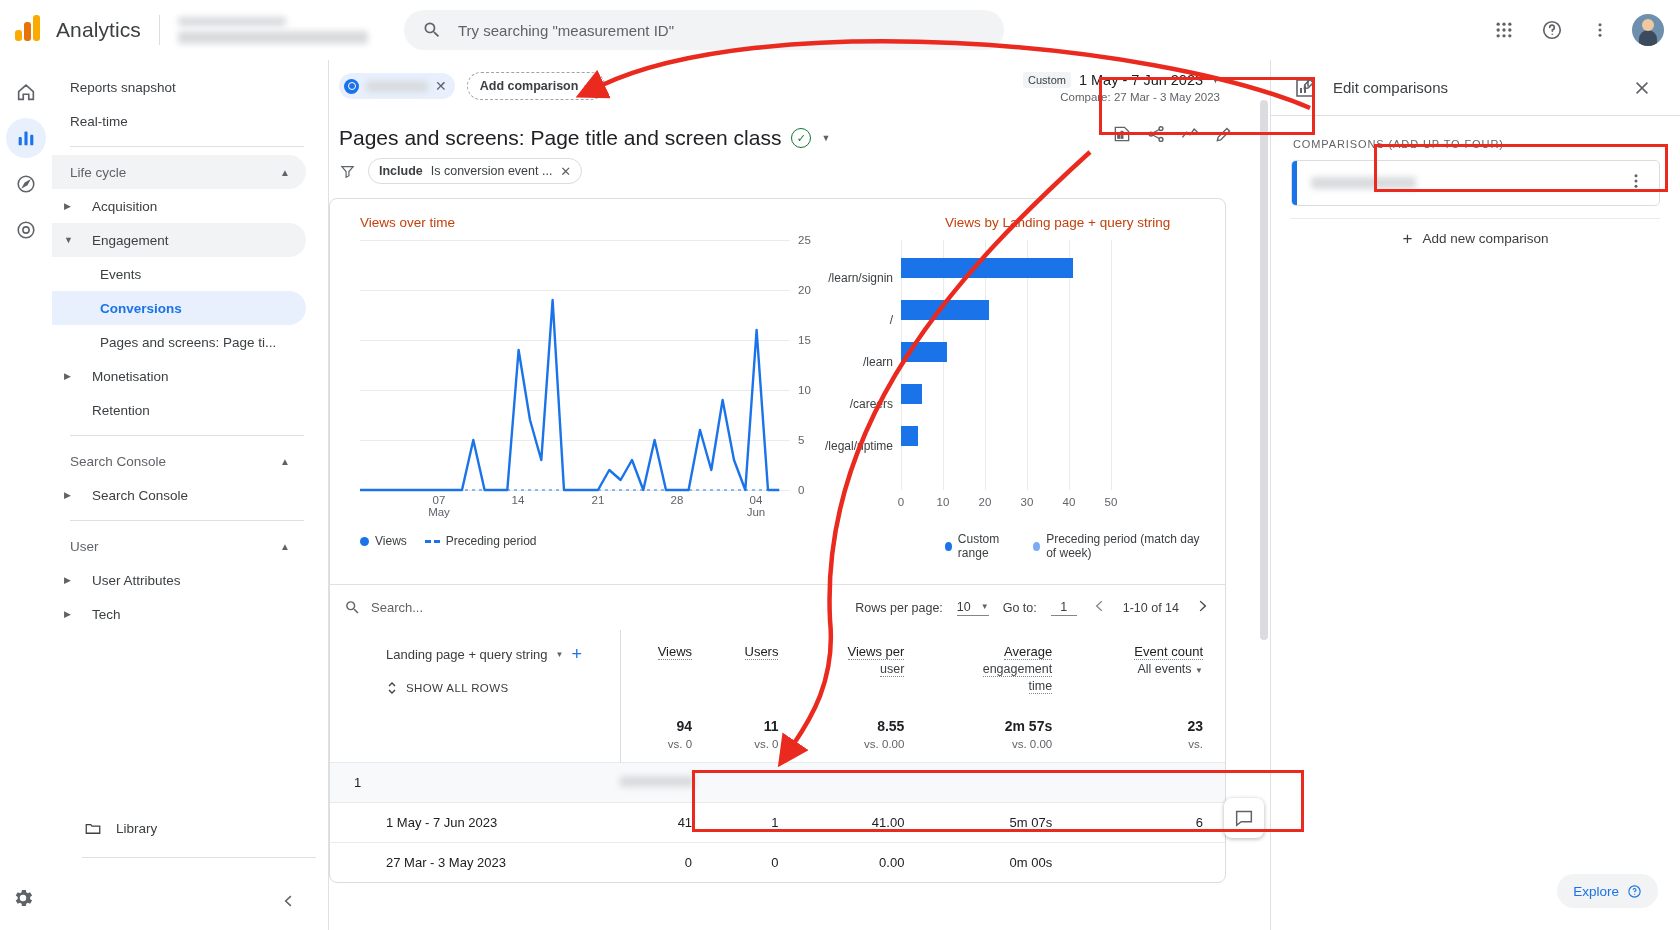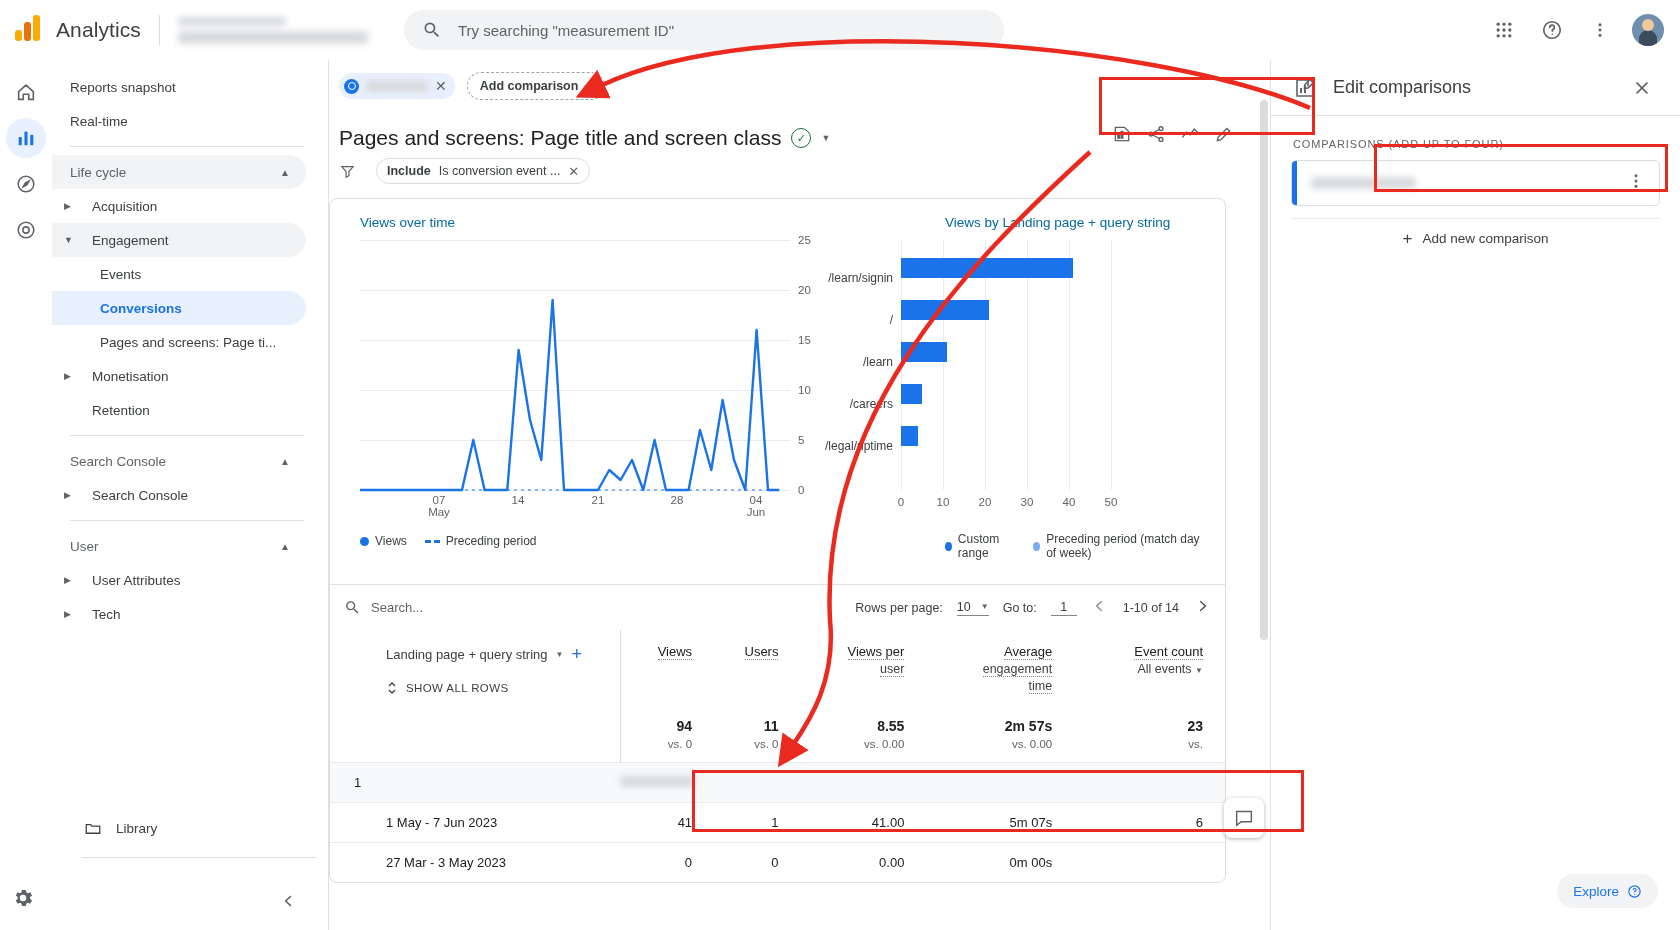--- a/index.html
+++ b/index.html
@@ -86,31 +86,31 @@
   .daterange { position: absolute; right: 42px; top: 6px; text-align: right; cursor: pointer; padding: 6px 8px; }
   .dr1 { display: flex; align-items: center; gap: 8px; justify-content: flex-end; }
   .dr-custom { background: #f1f3f4; border-radius: 3px; font-size: 11px; color: #3c4043; padding: 2px 5px; }
   .dr-range { font-size: 14.5px; color: #202124; }
   .dr-cmp { font-size: 11.5px; color: #5f6368; margin-top: 3px; }
 
   .titlerow { padding: 14px 0 0 10px; display: flex; align-items: center; gap: 10px; position: relative; }
   .rtitle { font-size: 21px; color: #202124; }
   .vbadge { width: 20px; height: 20px; border-radius: 50%; border: 1.6px solid #137333; color: #137333; display:flex;align-items:center;justify-content:center;font-size:11px; }
   .titleacts { position: absolute; right: 36px; top: 12px; display: flex; gap: 14px; color: #5f6368; }
-  .filterrow { display: flex; align-items: center; gap: 20px; padding: 8px 0 0 10px; }
+  .filterrow { display: flex; align-items: center; gap: 12px; padding: 8px 0 0 10px; }
   .fchip { height: 26px; border: 1px solid #dadce0; border-radius: 13px; display: flex; align-items: center; gap: 8px; padding: 0 10px; font-size: 12.5px; color: #3c4043; }
   .fchip b { font-weight: bold; }
   .fchip .x { color: #5f6368; font-size: 13px; cursor: pointer; }
 
   .card { margin: 14px 44px 0 0; margin-left: 0; border: 1px solid #dadce0; border-radius: 8px; width: 897px; background: #fff; }
   .charts { display: flex; padding: 16px 0 10px 0; }
   .chartbox { position: relative; }
   .chartbox.left { width: 500px; padding-left: 30px; }
   .chartbox.right { width: 390px; }
-  .chtitle { font-size: 13.5px; color: #0369a1; margin-bottom: 10px; }
+  .chtitle { font-size: 13.5px; color: #c2410c; margin-bottom: 10px; }
 
   .plot { position: relative; width: 430px; height: 250px; }
   .plot .gl { position: absolute; left: 0; width: 430px; height: 1px; background: #e8eaed; }
   .ylab { position: absolute; left: 438px; font-size: 11.5px; color: #5f6368; transform: translateY(-50%); }
   .xlab { position: absolute; top: 254px; font-size: 11.5px; color: #5f6368; text-align: center; transform: translateX(-50%); }
   .xlab span { display: block; }
 
   .barplot { position: relative; width: 220px; height: 250px; margin-left: 71px; }
   .barplot .vl { position: absolute; top: 0; width: 1px; height: 250px; background: #e8eaed; }
   .bcat { position: absolute; right: 228px; font-size: 12px; color: #3c4043; white-space: nowrap; transform: translateY(-50%); }
@@ -144,21 +144,21 @@
   .sumrow .vs { font-size: 11.5px; color: #5f6368; margin-top: 4px; }
   .drow td { border-top: 1px solid #e8eaed; padding: 12px 16px 12px 0; text-align: right; }
   .drow .idx { text-align: left; padding-left: 24px; width: 44px; }
   .drow.grp td { background: #f8f9fa; }
   .rowblur { width: 74px; height: 11px; display: inline-block; }
   .drow .dlabel { text-align: left; padding-left: 56px; }
 
   
   .panel { position: absolute; right: 0; top: 60px; width: 410px; height: 870px; background: #fff; border-left: 1px solid #e0e0e0; }
   .phead { height: 56px; display: flex; align-items: center; gap: 16px; padding: 0 18px 0 22px; border-bottom: 1px solid #e0e0e0; }
-  .ptitle { font-size: 18px; color: #3c4043; flex: 1; }
+  .ptitle { font-size: 15px; color: #3c4043; flex: 1; }
   .plabel { font-size: 11px; color: #5f6368; letter-spacing: .9px; padding: 22px 16px 10px 22px; }
   .cmpcard { margin: 0 20px; height: 46px; border: 1px solid #dadce0; border-radius: 5px; display: flex; align-items: center; position: relative; overflow: hidden; }
   .cmpcard .stripe { width: 5px; height: 100%; background: #1a73e8; }
   .cmpcard .nm { margin-left: 14px; width: 105px; height: 12px; }
   .cmpcard .kebab { position: absolute; right: 14px; color: #5f6368; cursor: pointer; }
   .addnew { margin: 12px 20px 0 20px; height: 40px; border-top: 1px solid #e8eaed; display: flex; align-items: center; justify-content: center; gap: 10px; font-size: 13.5px; color: #3c4043; cursor: pointer; }
   .explore { position: absolute; right: 22px; bottom: 22px; height: 34px; border-radius: 17px; background: #f1f3f4; display: flex; align-items: center; gap: 8px; padding: 0 16px; font-size: 13.5px; color: #1a73e8; cursor: pointer; }
   .fab { position: absolute; right: 416px; bottom: 92px; width: 40px; height: 40px; border-radius: 8px; background: #fff; box-shadow: 0 1px 4px rgba(0,0,0,.3); display: flex; align-items: center; justify-content: center; color: #5f6368; cursor: pointer; }
   .settings { position: absolute; left: 11px; bottom: 14px; width: 30px; height: 30px; color: #5f6368; }
 
@@ -342,20 +342,28 @@
       <div class="chip">
         <span class="dot"></span>
         <span class="blur cname"></span>
         <span class="x">✕</span>
       </div>
       <div class="addcomp">
         <span>Add comparison</span>
         <span>+</span>
       </div>
 
+      <div class="daterange">
+        <div class="dr1">
+          <span class="dr-custom">Custom</span>
+          <span class="dr-range">1 May - 7 Jun 2023</span>
+          <span style="font-size:9px;color:#5f6368">▼</span>
+        </div>
+        <div class="dr-cmp">Compare: 27 Mar - 3 May 2023</div>
+      </div>
     </div>
 
     <div class="titlerow">
       <span class="rtitle">Pages and screens: Page title and screen class</span>
       <span class="vbadge">✓</span>
       <span style="font-size:9px;color:#5f6368">▼</span>
       <div class="titleacts">
         <span>
           <svg width="20" height="20" viewBox="0 0 24 24" fill="none" stroke="#5f6368" stroke-width="1.6">
               <path d="M4 4h11l5 5v11H4z"></path>

